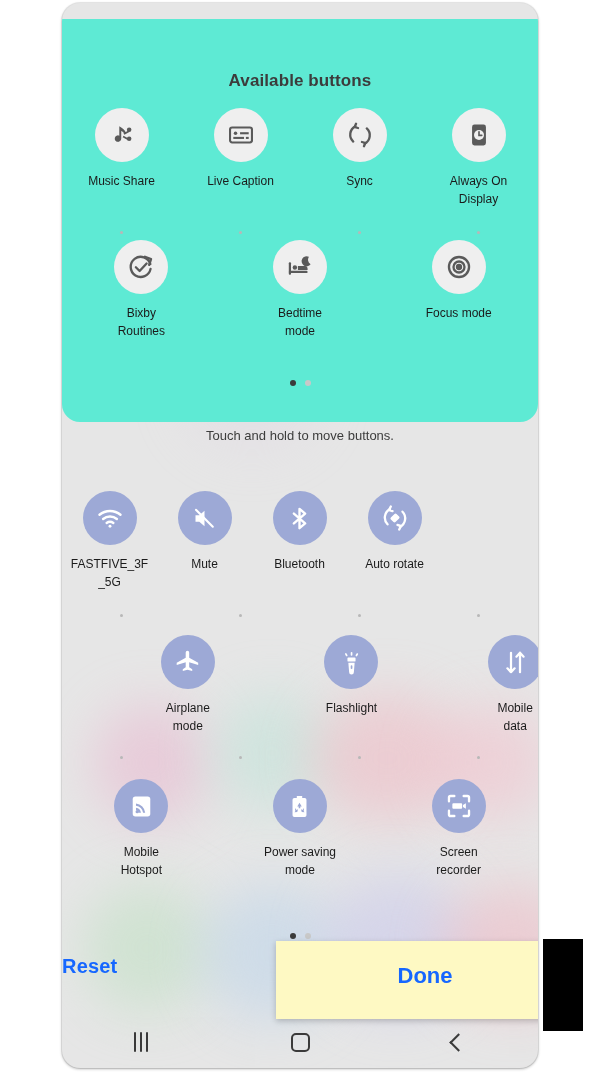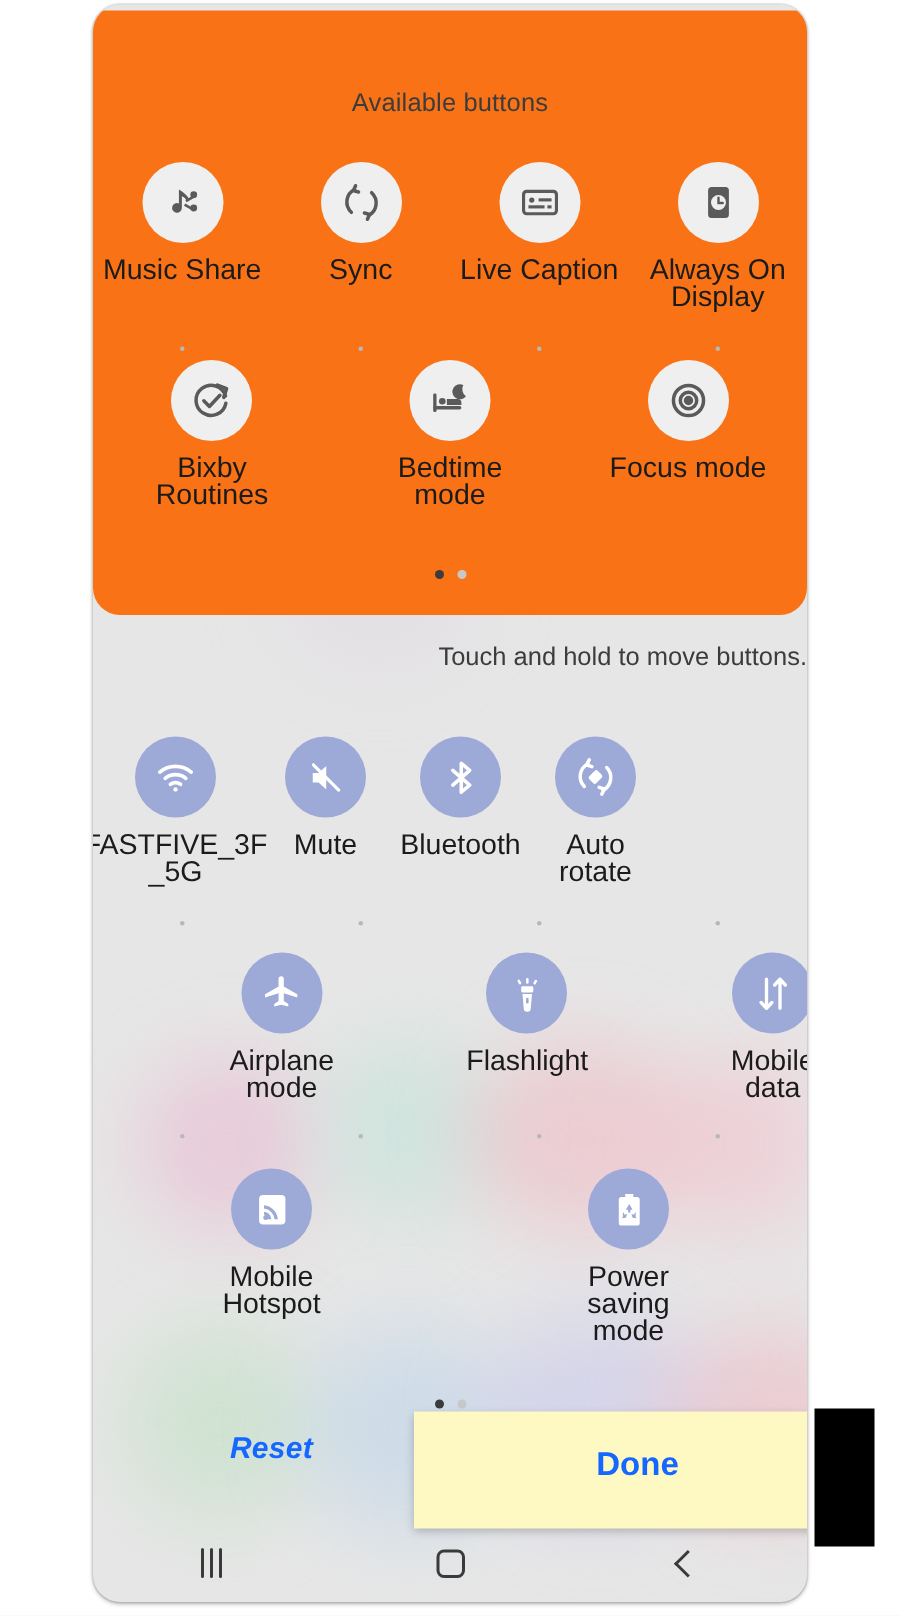--- a/index.html
+++ b/index.html
@@ -35,41 +35,42 @@
   .b3 { left: 250px; top: 690px; width: 150px; height: 130px; background:#f0b9c3; }
   .b4 { left: 370px; top: 700px; width: 120px; height: 120px; background:#f3c2cd; }
   .b5 { left: 20px;  top: 880px; width: 130px; height: 130px; background:#bfe0c2; }
   .b6 { left: 140px; top: 880px; width: 140px; height: 140px; background:#bcd4ea; }
   .b7 { left: 260px; top: 870px; width: 150px; height: 140px; background:#c9c8ec; }
   .b8 { left: 380px; top: 880px; width: 140px; height: 130px; background:#efb9c4; }
   .b9 { left: 120px; top: 330px; width: 140px; height: 120px; background:#ddd0e2; opacity:.25; }
 
   
   .avail-panel {
-    position: absolute; left: 0; top: 4px; width: 476px; height: 403px;
-    background: #f97316;
+    position: absolute; left: 0; top: 16px; width: 476px; height: 403px;
+    background: #5eead4;
     border-bottom-left-radius: 18px;
     border-bottom-right-radius: 18px;
+    font-weight: bold;
   }
   .panel-title {
     text-align: center; font-size: 17px; color: #3c3c3c;
     padding-top: 52px; letter-spacing: .1px;
   }
 
   
   .tile-row { display: flex; justify-content: space-around; }
   .tile { width: 110px; display: flex; flex-direction: column; align-items: center; }
   .circle {
     width: 54px; height: 54px; border-radius: 50%;
     display: flex; align-items: center; justify-content: center;
   }
   .circle.avail { background: #efefef; }
   .circle.active { background: #9da9d6; }
   .tile-label {
-    margin-top: 10px; font-size: 19px; line-height: 18px;
+    margin-top: 10px; font-size: 12px; line-height: 18px;
     text-align: center; color: #1b1b1b; white-space: pre-line;
   }
   .avail-row1 { position: absolute; left: 0; top: 105px; width: 476px; }
   .avail-row2 { position: absolute; left: 0; top: 237px; width: 476px; }
 
   
   .gap-dots { position: absolute; width: 476px; display:flex; justify-content: space-around; }
   .gap-dots span { display:block; width:3px; height:3px; border-radius:50%; background:#b8b8b8; }
   .gap-a { top: 228px; }
   .gap-b { top: 611px; }
@@ -78,32 +79,32 @@
   
   .page-dots { display: flex; gap: 9px; justify-content: center; align-items:center; }
   .page-dots i { display:block; width:6px; height:6px; border-radius:50%; background:#c8c8c8; }
   .page-dots i.on { background:#3b3b3b; }
   .dots-avail { position:absolute; left:0; top:377px; width:476px; }
   .dots-active { position:absolute; left:0; top:930px; width:476px; }
 
   
   .move-hint {
     position: absolute; left: 0; top: 425px; width: 476px;
-    text-align: right; font-size: 17px; color: #3c3c3c;
+    text-align: center; font-size: 13px; color: #3c3c3c;
   }
 
   .act-row1 { position: absolute; left: 0; top: 488px; width: 380px; }
   .act-row2 { position: absolute; left: 0; top: 632px; width: 535px; padding-left: 44px; }
   .act-row3 { position: absolute; left: 0; top: 776px; width: 476px; }
 
   
   .footer { position: absolute; left: 0; top: 952px; width: 476px; display:flex; }
   .footer-btn {
-    flex: 1; text-align: center; font-size: 20px; font-weight: bold;
-    color: #1667ff; letter-spacing: .2px; font-style: italic;
+    flex: 1; text-align: left; font-size: 20px; font-weight: bold;
+    color: #1667ff; letter-spacing: .2px;
   }
 
   
   .done-overlay {
     position: absolute; left: 214px; top: 938px; width: 298px; height: 78px;
     background: #fef9c3;
     box-shadow: 0 2px 6px rgba(0,0,0,0.22);
   }
   .done-overlay .done-text {
     position: absolute; left: 0; right: 0; top: 22px;
@@ -158,41 +159,41 @@
             <circle cx="18.6" cy="7.2" r="2.1"></circle>
             <circle cx="18.6" cy="15.4" r="2.1"></circle>
             <path d="M13.4 10.4l4.6-2.6.8 1.4-4.6 2.6zM13.4 12.6l4.6 2.6-.8 1.4-4.6-2.6z"></path>
           </svg>
         </div>
         <div class="tile-label">Music Share</div>
       </div>
 
       <div class="tile">
         <div class="circle avail">
-          <svg width="28" height="28" viewBox="0 0 24 24" fill="none" stroke="#5a5a5a" stroke-width="2" stroke-linecap="round">
-            <path d="M8 4.6A8 8 0 0 0 6.2 17.6"></path>
-            <path d="M16 19.4A8 8 0 0 0 17.8 6.4"></path>
-            <path d="M8.6 2.4 7.4 5.2l2.9.8"></path>
-            <path d="M15.4 21.6l1.2-2.8-2.9-.8"></path>
-          </svg>
-        </div>
-        <div class="tile-label">Sync</div>
-      </div>
-
-      <div class="tile">
-        <div class="circle avail">
           <svg width="28" height="28" viewBox="0 0 24 24" fill="none" stroke="#5a5a5a" stroke-width="1.8">
             <rect x="2.6" y="5.6" width="18.8" height="12.8" rx="1.8"></rect>
             <circle cx="7.3" cy="10.6" r="1.5" fill="#5a5a5a" stroke="none"></circle>
             <rect x="11.2" y="9.6" width="7.4" height="1.8" fill="#5a5a5a" stroke="none"></rect>
             <rect x="5.4" y="13.6" width="9.2" height="1.8" fill="#5a5a5a" stroke="none"></rect>
             <rect x="16.2" y="13.6" width="2.4" height="1.8" fill="#5a5a5a" stroke="none"></rect>
           </svg>
         </div>
         <div class="tile-label">Live Caption</div>
+      </div>
+
+      <div class="tile">
+        <div class="circle avail">
+          <svg width="28" height="28" viewBox="0 0 24 24" fill="none" stroke="#5a5a5a" stroke-width="2" stroke-linecap="round">
+            <path d="M8 4.6A8 8 0 0 0 6.2 17.6"></path>
+            <path d="M16 19.4A8 8 0 0 0 17.8 6.4"></path>
+            <path d="M8.6 2.4 7.4 5.2l2.9.8"></path>
+            <path d="M15.4 21.6l1.2-2.8-2.9-.8"></path>
+          </svg>
+        </div>
+        <div class="tile-label">Sync</div>
       </div>
 
       <div class="tile">
         <div class="circle avail">
           <svg width="26" height="26" viewBox="0 0 24 24">
             <rect x="5.6" y="2.4" width="12.8" height="19.2" rx="2.2" fill="#5a5a5a"></rect>
             <circle cx="12" cy="12" r="4.6" fill="#efefef"></circle>
             <path d="M12 9v3.3h2.6" stroke="#5a5a5a" stroke-width="1.5" fill="none" stroke-linecap="round"></path>
           </svg>
         </div>
@@ -383,20 +384,36 @@
               <path d="M8.4 13.4l.8 1.6 1.5-.5-.7 2.3-2.4.3.7-1.1a3.4 3.4 0 0 1 .1-2.6z"></path>
               <path d="M15.6 13.4l-.8 1.6-1.5-.5.7 2.3 2.4.3-.7-1.1a3.4 3.4 0 0 0-.1-2.6z"></path>
             </g>
           </svg>
         </div>
         <div class="tile-label">Power saving
 mode</div>
       </div>
 
 
+      <div class="tile">
+        <div class="circle active">
+          <svg width="28" height="28" viewBox="0 0 24 24">
+            <g fill="none" stroke="#fff" stroke-width="2" stroke-linecap="round">
+              <path d="M3.4 8V4.8a1.4 1.4 0 0 1 1.4-1.4H8"></path>
+              <path d="M16 3.4h3.2a1.4 1.4 0 0 1 1.4 1.4V8"></path>
+              <path d="M20.6 16v3.2a1.4 1.4 0 0 1-1.4 1.4H16"></path>
+              <path d="M8 20.6H4.8a1.4 1.4 0 0 1-1.4-1.4V16"></path>
+            </g>
+            <path d="M7.2 9.6h6.6a.9.9 0 0 1 .9.9v3a.9.9 0 0 1-.9.9H7.2a.9.9 0 0 1-.9-.9v-3a.9.9 0 0 1 .9-.9z" fill="#fff"></path>
+            <path d="M15.4 11.1l2.5-1.5v4.8l-2.5-1.5z" fill="#fff"></path>
+          </svg>
+        </div>
+        <div class="tile-label">Screen
+recorder</div>
+      </div>
     </div>
 
     <div class="dots-active page-dots">
       <i class="on"></i>
       <i></i>
     </div>
 
     <div class="footer">
       <div class="footer-btn">Reset</div>
       <div class="footer-btn" style="visibility:hidden">Done</div>

